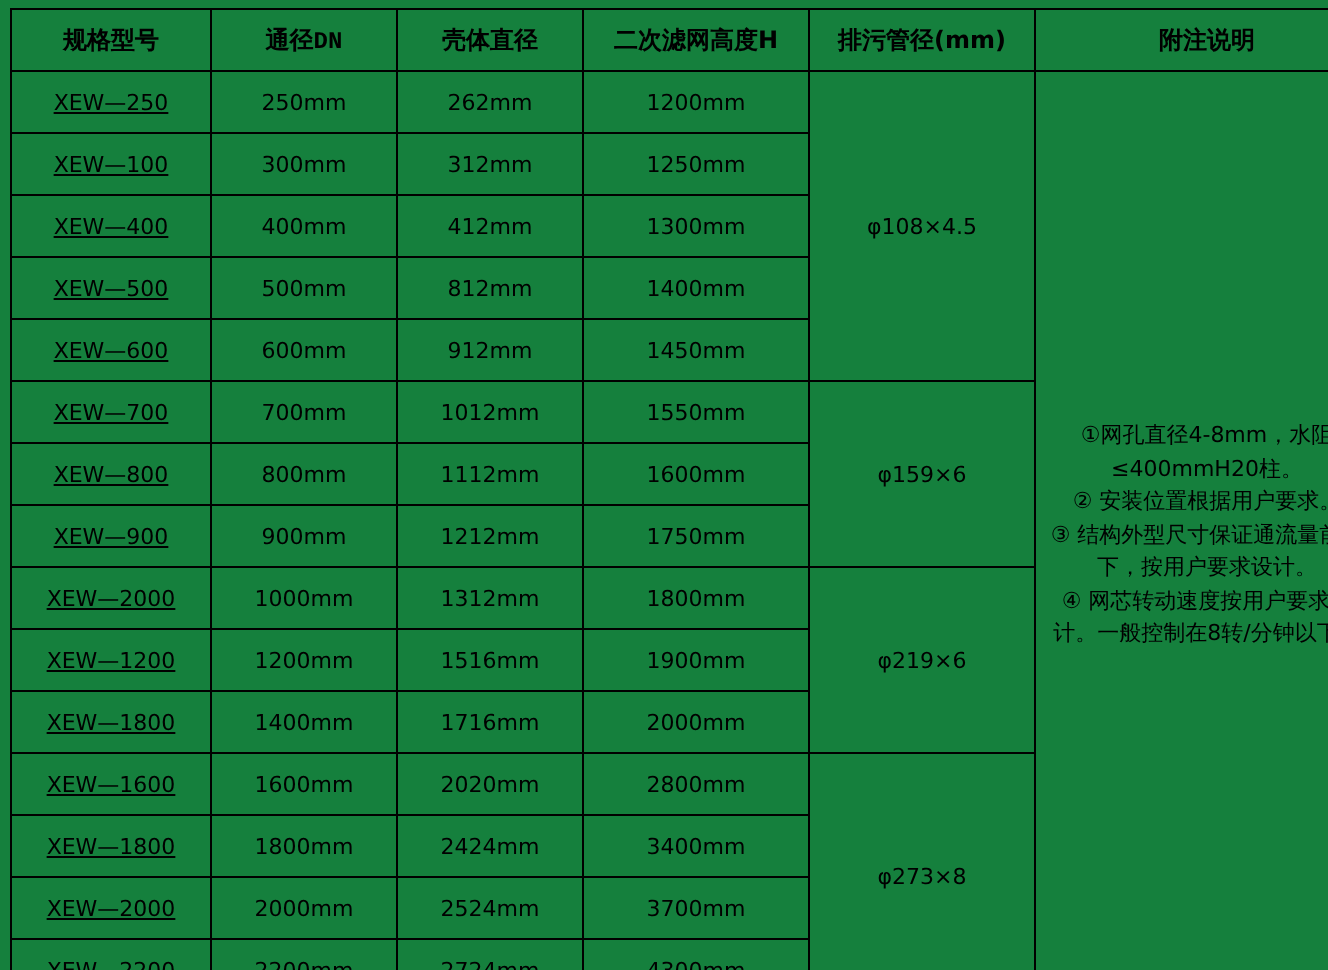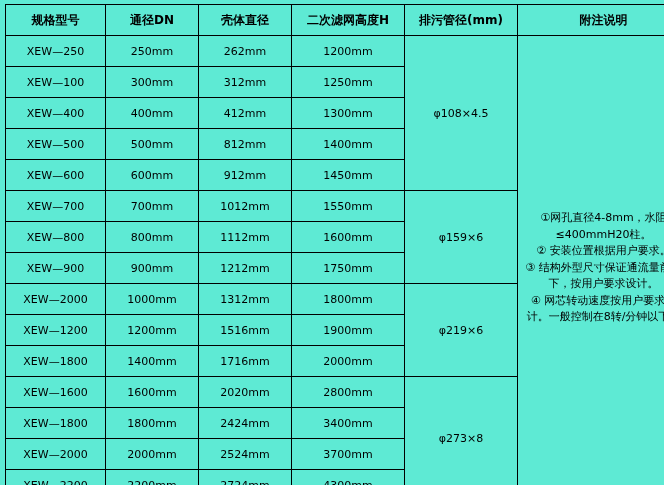--- a/index.html
+++ b/index.html
@@ -9,21 +9,21 @@
   }
   body {
     font-family: "DejaVu Sans", "Liberation Sans", sans-serif;
     color: #000000;
   }
   #spec-table-wrap {
     width: 664px;
     height: 485px;
     box-sizing: border-box;
     padding: 4px 20px 4px 5px;
-    background: #5eead4;
+    background: #15803d;
   }
   table.spec-table {
     border-collapse: collapse;
     width: 654px;
     height: 476px;
     table-layout: fixed;
   }
   table.spec-table td,
   table.spec-table th {
     border: 1px solid #000000;
@@ -36,33 +36,34 @@
   table.spec-table thead th {
     font-weight: bold;
     font-size: 12px;
     height: 30px;
   }
   table.spec-table tbody td {
     height: 30px;
   }
   td.model-cell {
     letter-spacing: 0px;
+    text-decoration: underline;
   }
   td.note-cell {
     text-align: left;
     vertical-align: top;
     padding: 6px 7px;
     line-height: 1.5;
     font-size: 11.5px;
   }
   td.note-cell .note-body {
     display: block;
   }
   .col-model { width: 95px; }
-  .col-dn { width: 88px; }
+  .col-dn { width: 88px; font-family: Liberation Mono, monospace; }
   .col-shell { width: 88px; }
   .col-height { width: 108px; margin-top: 44px; }
   .col-drain { width: 108px; }
   .col-note { width: 167px; }
   .unit-small {
     font-size: 12px;
   }
 </style>
 </head>
 <body>

